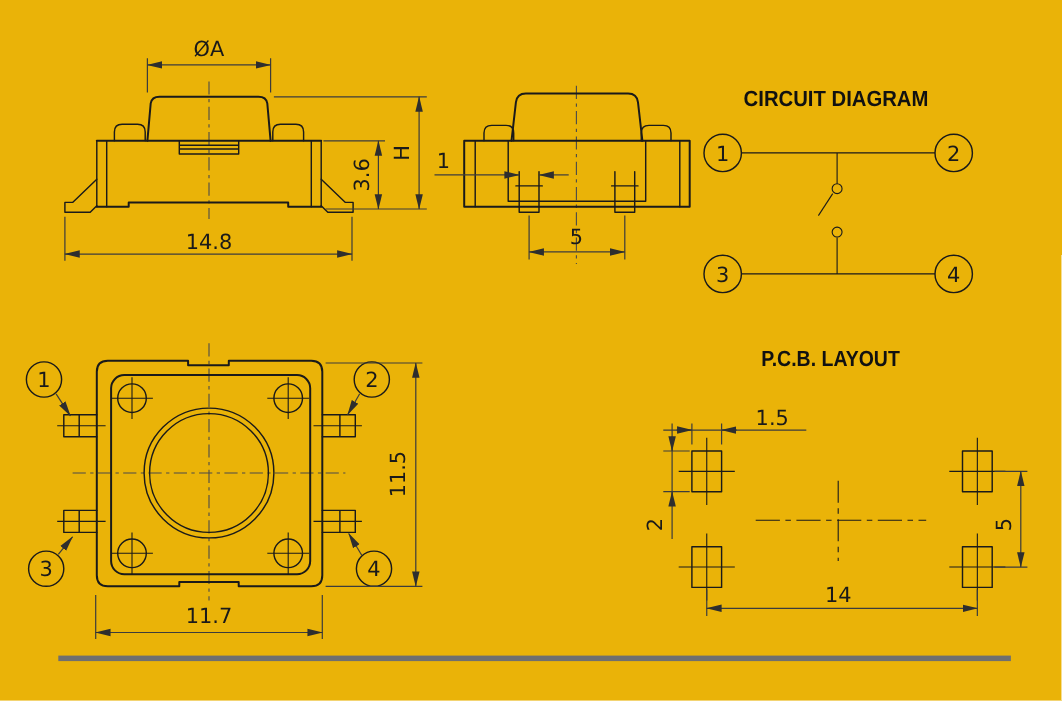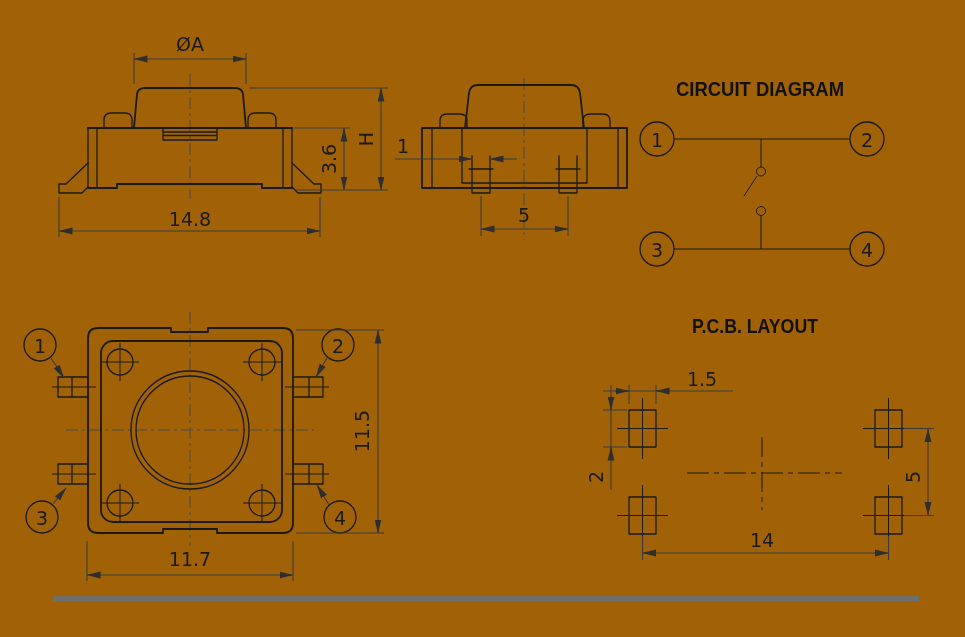--- a/index.html
+++ b/index.html
@@ -1,16 +1,16 @@
 <!DOCTYPE html>
 <html><head>
 <meta charset="utf-8">
 <style>
   html,body{margin:0;padding:0;background:#ffffff;}
-  .stage{position:relative;width:965px;height:637px;background:#a16207;overflow:hidden;}
+  .stage{position:relative;width:965px;height:637px;background:#eab308;overflow:hidden;}
   svg{display:block;}
   .ol{fill:none;stroke:#1a1a1a;stroke-width:1.8;stroke-linejoin:round;stroke-linecap:round;}
   .ol2{fill:none;stroke:#1a1a1a;stroke-width:1.3;stroke-linejoin:round;stroke-linecap:round;}
   .thin{fill:none;stroke:#1a1a1a;stroke-width:1;}
   .dim{fill:none;stroke:#3c3c3c;stroke-width:1.1;}
   .cl{fill:none;stroke:#4a4a4a;stroke-width:1;stroke-dasharray:12 4 3 4;}
   .lbl{font-family:"DejaVu Sans","Liberation Sans",sans-serif;font-size:19px;fill:#1a1a1a;}
   .ttl{font-family:"Liberation Sans","DejaVu Sans",sans-serif;font-weight:bold;font-size:20px;fill:#111111;}
   .mid{text-anchor:middle;}
   .cen{text-anchor:middle;dominant-baseline:central;}

